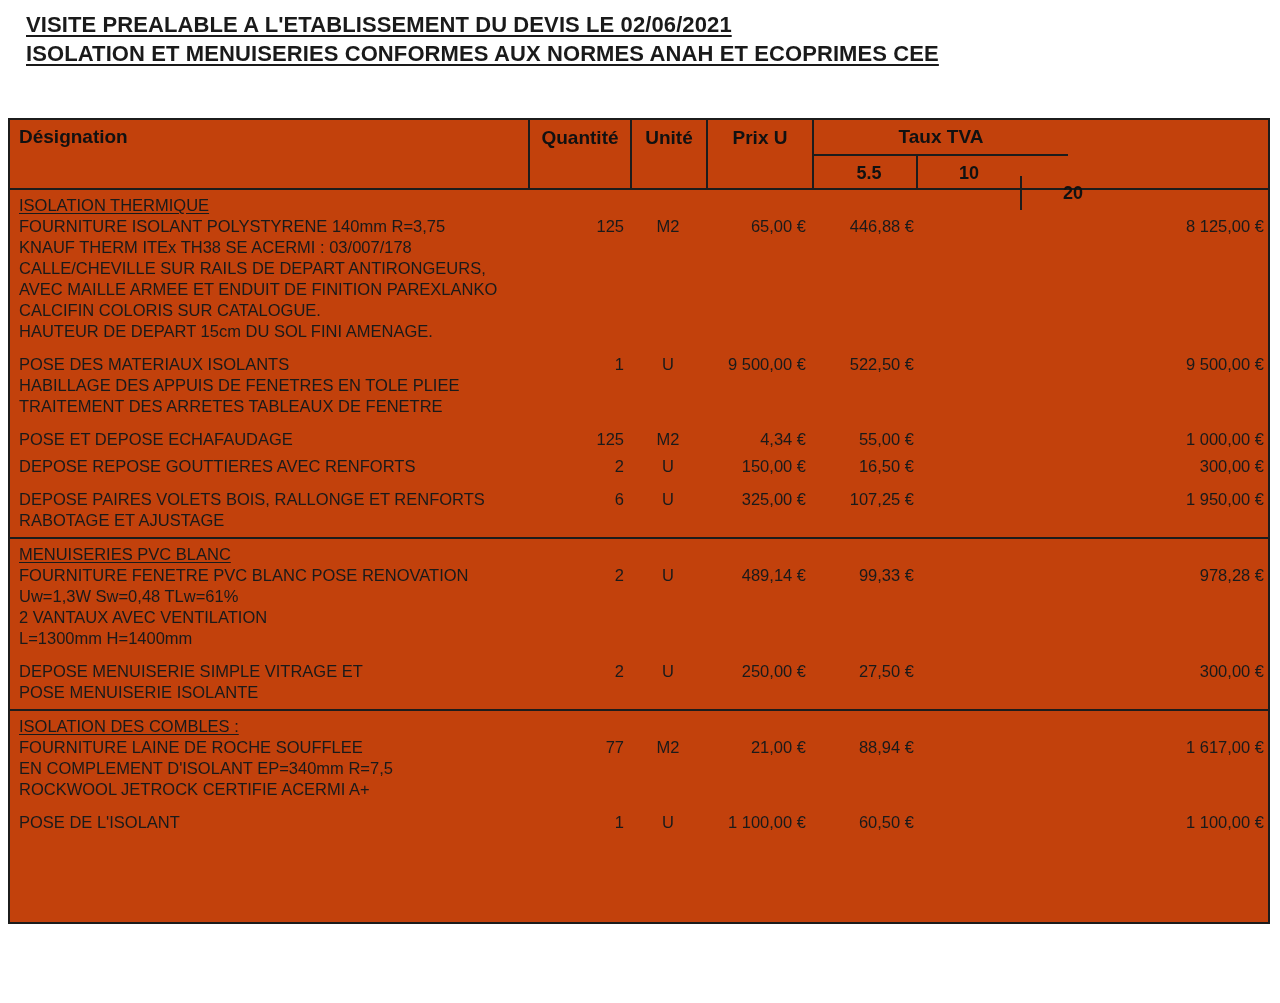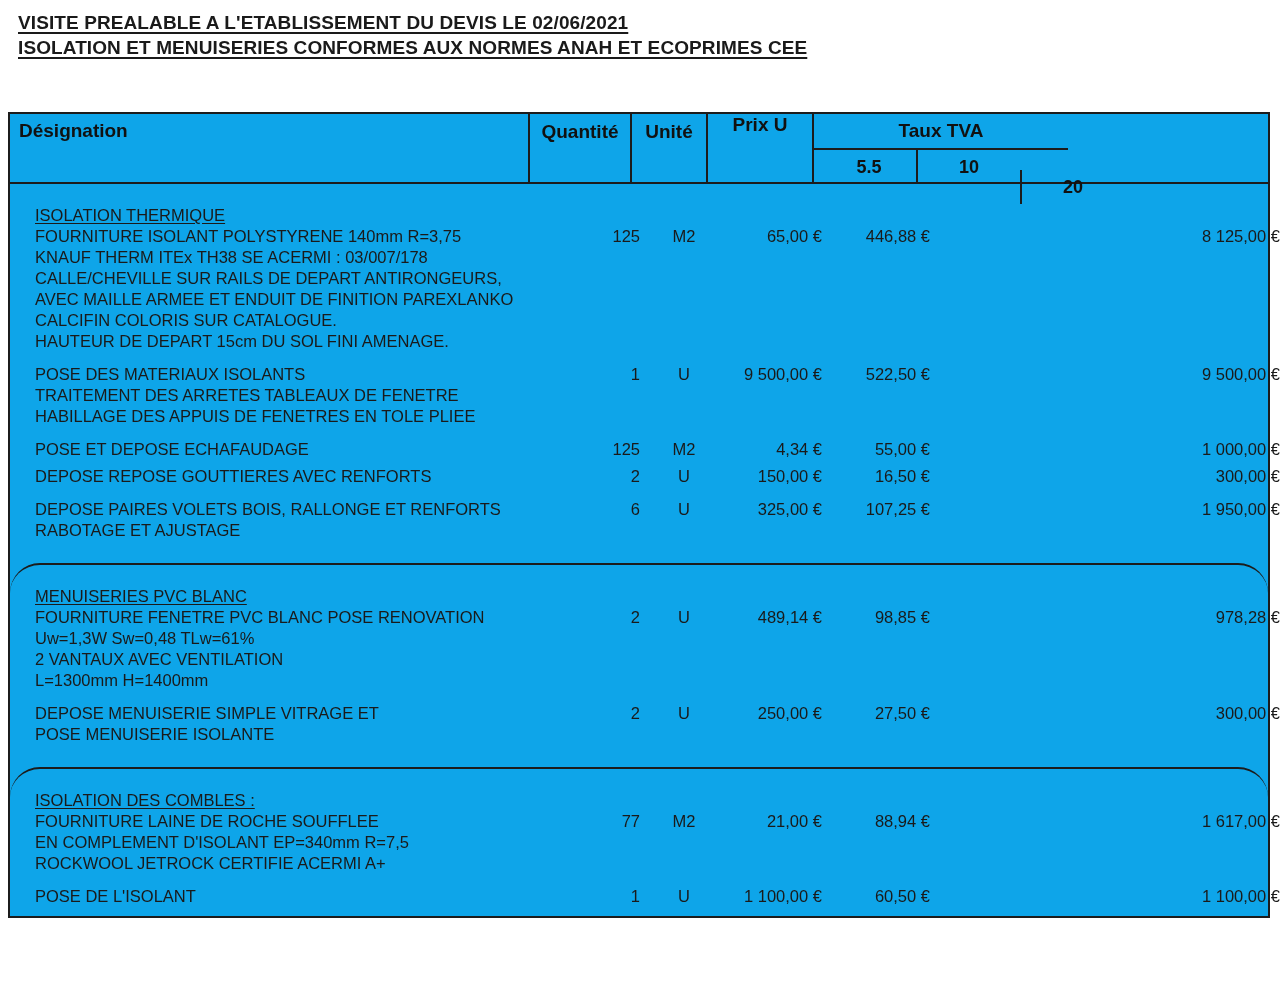--- a/index.html
+++ b/index.html
@@ -18,42 +18,43 @@
   }
 
   
   .doc-headings {
     position: absolute;
     left: 18px;
     top: 10px;
     width: 1240px;
   }
   .doc-title {
-    font-size: 19px;
+    font-size: 22px;
     font-weight: bold;
     letter-spacing: 0.1px;
     line-height: 1.32;
     text-decoration: underline;
     text-underline-offset: 3px;
     text-decoration-thickness: 2px;
     display: inline-block;
     white-space: nowrap;
+    margin-left: 8px;
   }
   .title-row { display: block; }
 
   
   .devis-table {
     position: absolute;
     left: 8px;
-    top: 112px;
+    top: 118px;
     width: 1262px;
     height: 806px;
     border: 2.5px solid #1c1c1c;
     box-sizing: border-box;
-    background: #0ea5e9;
+    background: #c2410c;
   }
 
   
   .thead {
     position: relative;
     height: 70px;
     border-bottom: 2.5px solid #1c1c1c;
     box-sizing: border-box;
   }
   .th {
@@ -70,21 +71,21 @@
 
   .th-designation {
     left: 0; top: 0; width: 518px; height: 100%;
     justify-content: flex-start;
     padding-left: 9px;
     align-items: flex-start;
     padding-top: 6px;
   }
   .th-quantite { left: 518px; top: 0; width: 102px; height: 100%; align-items: flex-start; padding-top: 7px;}
   .th-unite    { left: 620px; top: 0; width: 76px;  height: 100%; align-items: flex-start; padding-top: 7px;}
-  .th-prixu    { left: 696px; top: 0; width: 106px; height: 100%; align-items: flex-start; }
+  .th-prixu    { left: 696px; top: 0; width: 106px; height: 100%; align-items: flex-start; padding-top: 7px;}
 
   .th-tva-group {
     left: 802px; top: 0; width: 256px; height: 36px;
     align-items: center;
     border-bottom: 2.5px solid #1c1c1c;
   }
   .th-tva-sub {
     top: 36px; height: 34px;
     font-size: 18px;
   }
@@ -94,22 +95,21 @@
 
   .th-montant { left: 1114px; top: 0; width: 143px; height: 100%; align-items: flex-start; padding-top: 7px;}
 
   
   .tbody {
     position: relative;
     height: 731px;
   }
   .section {
     box-sizing: border-box;
-    padding: 16px;
-    border-radius: 30px;
+    padding: 0;
   }
   .section + .section {
     border-top: 2.5px solid #1c1c1c;
   }
   .section-inner { padding: 4px 0 6px 0; }
 
   .row {
     position: relative;
     min-height: 21px;
   }
@@ -186,21 +186,21 @@
             <div class="cell c-montant">8 125,00 €</div>
           </div><div class="desc-line">KNAUF THERM ITEx TH38 SE ACERMI : 03/007/178</div><div class="desc-line">CALLE/CHEVILLE SUR RAILS DE DEPART ANTIRONGEURS,</div><div class="desc-line">AVEC MAILLE ARMEE ET ENDUIT DE FINITION PAREXLANKO</div><div class="desc-line">CALCIFIN COLORIS SUR CATALOGUE.</div><div class="desc-line">HAUTEUR DE DEPART 15cm DU SOL FINI AMENAGE.</div><div class="spacer-sm"></div><div class="row">
             <div class="cell c-desig">POSE DES MATERIAUX ISOLANTS</div>
             <div class="cell c-qte">1</div>
             <div class="cell c-unite">U</div>
             <div class="cell c-prixu">9 500,00 €</div>
             <div class="cell c-tva55">522,50 €</div>
             <div class="cell c-tva10"></div>
             <div class="cell c-tva20"></div>
             <div class="cell c-montant">9 500,00 €</div>
-          </div><div class="desc-line">TRAITEMENT DES ARRETES TABLEAUX DE FENETRE</div><div class="desc-line">HABILLAGE DES APPUIS DE FENETRES EN TOLE PLIEE</div><div class="spacer-sm"></div><div class="row">
+          </div><div class="desc-line">HABILLAGE DES APPUIS DE FENETRES EN TOLE PLIEE</div><div class="desc-line">TRAITEMENT DES ARRETES TABLEAUX DE FENETRE</div><div class="spacer-sm"></div><div class="row">
             <div class="cell c-desig">POSE ET DEPOSE ECHAFAUDAGE</div>
             <div class="cell c-qte">125</div>
             <div class="cell c-unite">M2</div>
             <div class="cell c-prixu">4,34 €</div>
             <div class="cell c-tva55">55,00 €</div>
             <div class="cell c-tva10"></div>
             <div class="cell c-tva20"></div>
             <div class="cell c-montant">1 000,00 €</div>
           </div><div class="spacer-xs"></div><div class="row">
             <div class="cell c-desig">DEPOSE REPOSE GOUTTIERES AVEC RENFORTS</div>
@@ -221,21 +221,21 @@
             <div class="cell c-tva20"></div>
             <div class="cell c-montant">1 950,00 €</div>
           </div><div class="desc-line">RABOTAGE ET AJUSTAGE</div></div>
       </div>
       <div class="section">
         <div class="section-inner"><div class="section-title">MENUISERIES PVC BLANC</div><div class="row">
             <div class="cell c-desig">FOURNITURE FENETRE PVC BLANC POSE RENOVATION</div>
             <div class="cell c-qte">2</div>
             <div class="cell c-unite">U</div>
             <div class="cell c-prixu">489,14 €</div>
-            <div class="cell c-tva55">98,85 €</div>
+            <div class="cell c-tva55">99,33 €</div>
             <div class="cell c-tva10"></div>
             <div class="cell c-tva20"></div>
             <div class="cell c-montant">978,28 €</div>
           </div><div class="desc-line">Uw=1,3W Sw=0,48 TLw=61%</div><div class="desc-line">2 VANTAUX AVEC VENTILATION</div><div class="desc-line">L=1300mm H=1400mm</div><div class="spacer-sm"></div><div class="row">
             <div class="cell c-desig">DEPOSE MENUISERIE SIMPLE VITRAGE ET</div>
             <div class="cell c-qte">2</div>
             <div class="cell c-unite">U</div>
             <div class="cell c-prixu">250,00 €</div>
             <div class="cell c-tva55">27,50 €</div>
             <div class="cell c-tva10"></div>

